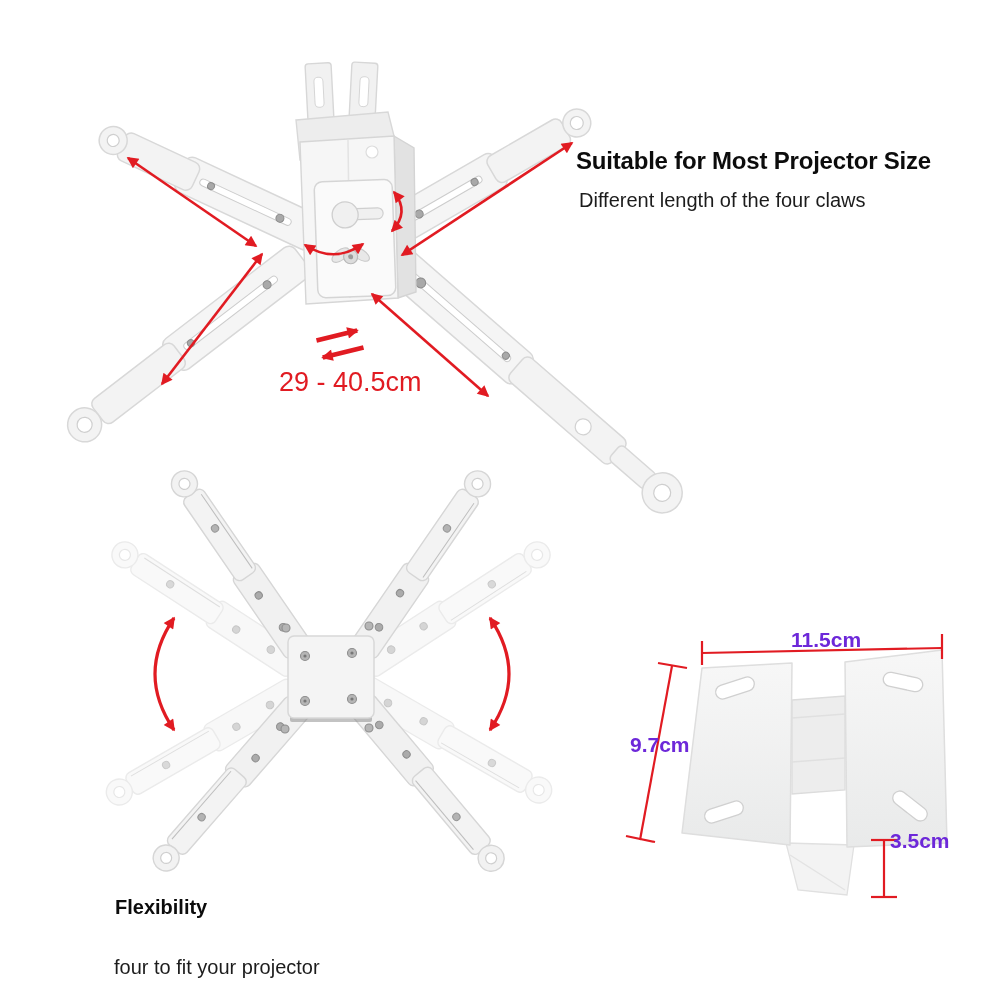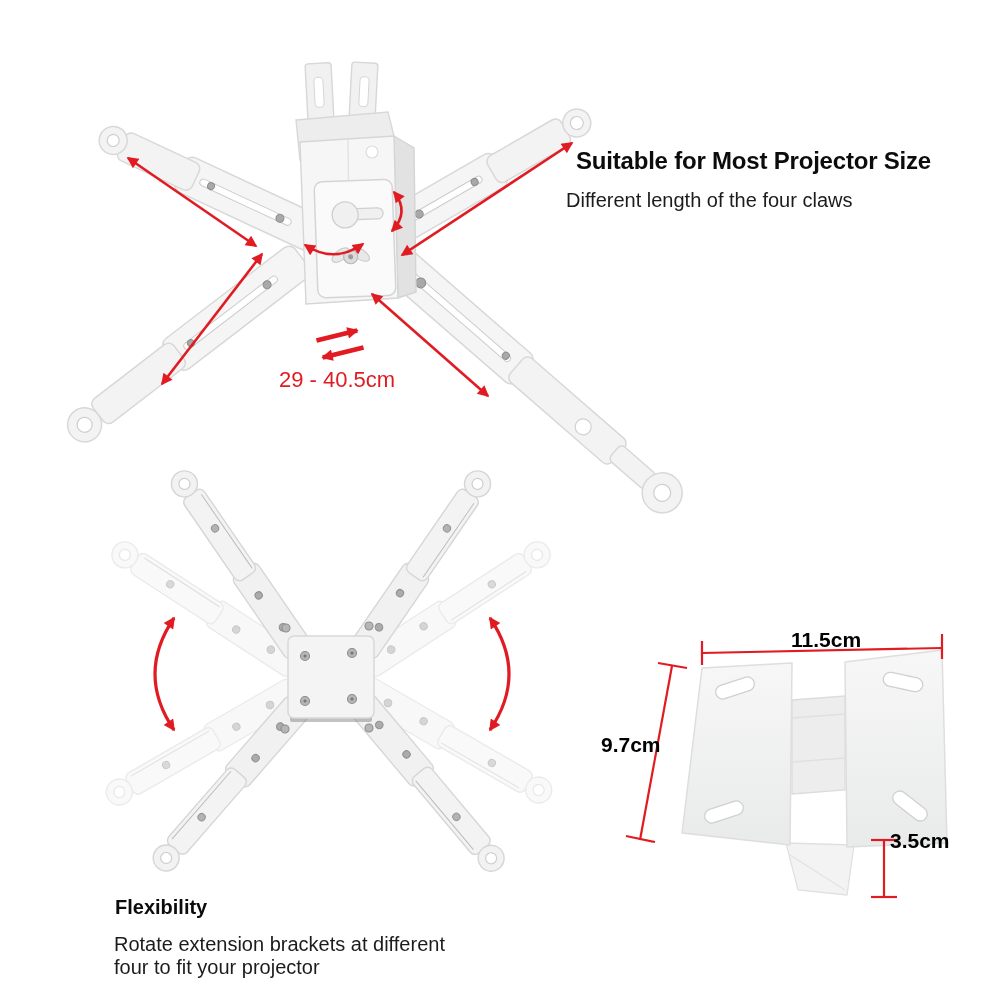--- a/index.html
+++ b/index.html
@@ -2,22 +2,22 @@
 <html><head>
 <meta charset="utf-8">
 <style>
   html,body{margin:0;padding:0;background:#ffffff;}
   .canvas{position:relative;width:1000px;height:1000px;background:#ffffff;overflow:hidden;
           font-family:"Liberation Sans","DejaVu Sans",sans-serif;}
   .abs{position:absolute;}
   .h1{font-size:24px;font-weight:700;color:#0c0c0c;letter-spacing:-0.2px;white-space:nowrap;}
   .h2{font-size:20px;font-weight:700;color:#0c0c0c;white-space:nowrap;}
   .body-line{font-size:20px;font-weight:400;color:#1c1c1c;white-space:nowrap;}
-  .red-big{font-size:22px;font-weight:400;color:#e11b22;white-space:nowrap;}
-  .red-dim{font-size:21px;font-weight:600;color:#000000;white-space:nowrap;}
+  .red-big{font-size:27px;font-weight:400;color:#e11b22;white-space:nowrap;}
+  .red-dim{font-size:21px;font-weight:600;color:#6d28d9;white-space:nowrap;}
   svg{display:block;}
 </style>
 </head>
 <body>
 
 <div class="canvas">
 
   <svg class="abs" style="left:0;top:0" width="1000" height="1000" viewBox="0 0 1000 1000">
     <defs>
       <marker id="ah" viewBox="0 0 10 10" refX="8.6" refY="5" markerWidth="13.5" markerHeight="11.5" markerUnits="userSpaceOnUse" orient="auto-start-reverse">
@@ -188,24 +188,23 @@
       </g>
       <g>
         <line x1="884" y1="840" x2="884" y2="897"></line>
         <line x1="871" y1="840" x2="897" y2="840"></line>
         <line x1="871" y1="897" x2="897" y2="897"></line>
       </g>
     </g>
   </svg>
 
   <div class="abs h1" style="left:576px;top:147px">Suitable for Most Projector Size</div>
-  <div class="abs body-line" style="left:566px;top:189px">Different length of the four claws</div>
+  <div class="abs body-line" style="left:579px;top:189px">Different length of the four claws</div>
 
   <div class="abs red-big" style="left:279px;top:367px">29 - 40.5cm</div>
 
   <div class="abs h2" style="left:115px;top:896px">Flexibility</div>
-  <div class="abs body-line" style="left:114px;top:933px">Rotate extension brackets at different</div>
   <div class="abs body-line" style="left:114px;top:956px">four to fit your projector</div>
 
   <div class="abs red-dim" style="left:791px;top:628px">11.5cm</div>
-  <div class="abs red-dim" style="left:601px;top:733px">9.7cm</div>
+  <div class="abs red-dim" style="left:630px;top:733px">9.7cm</div>
   <div class="abs red-dim" style="left:890px;top:829px">3.5cm</div>
 </div>
 
 </body></html>

